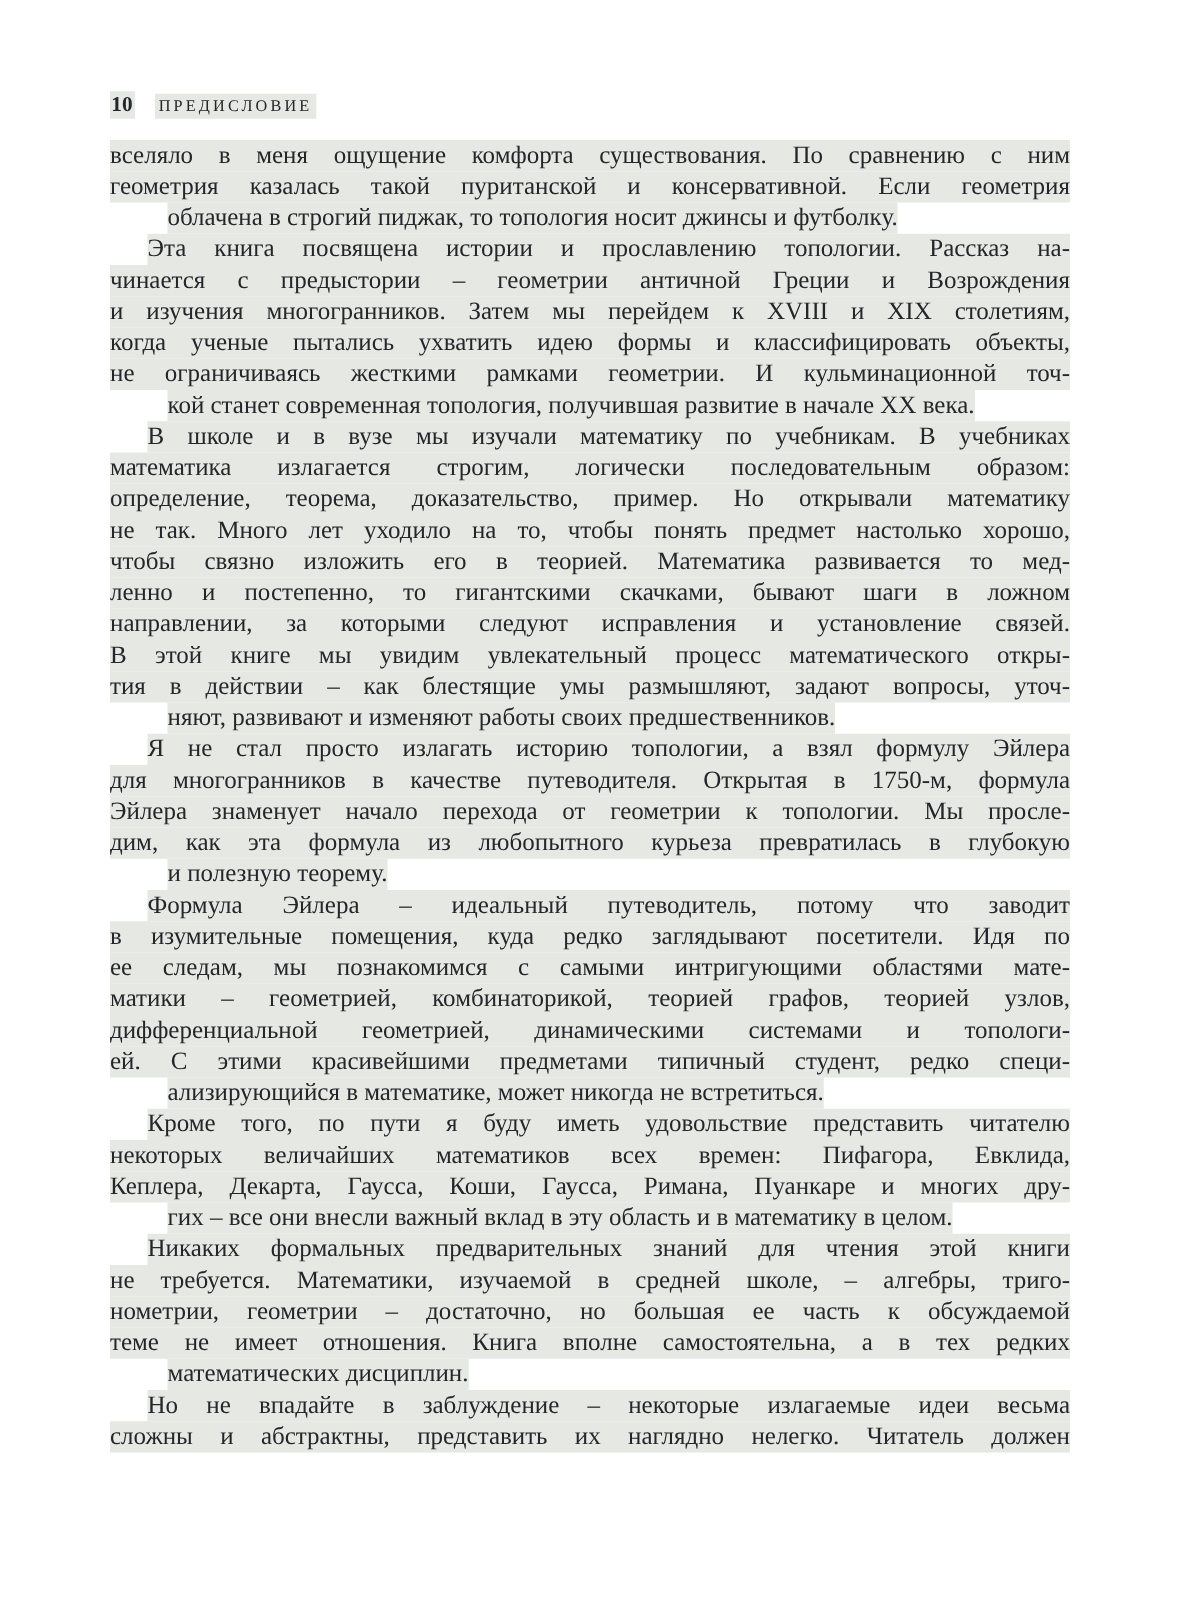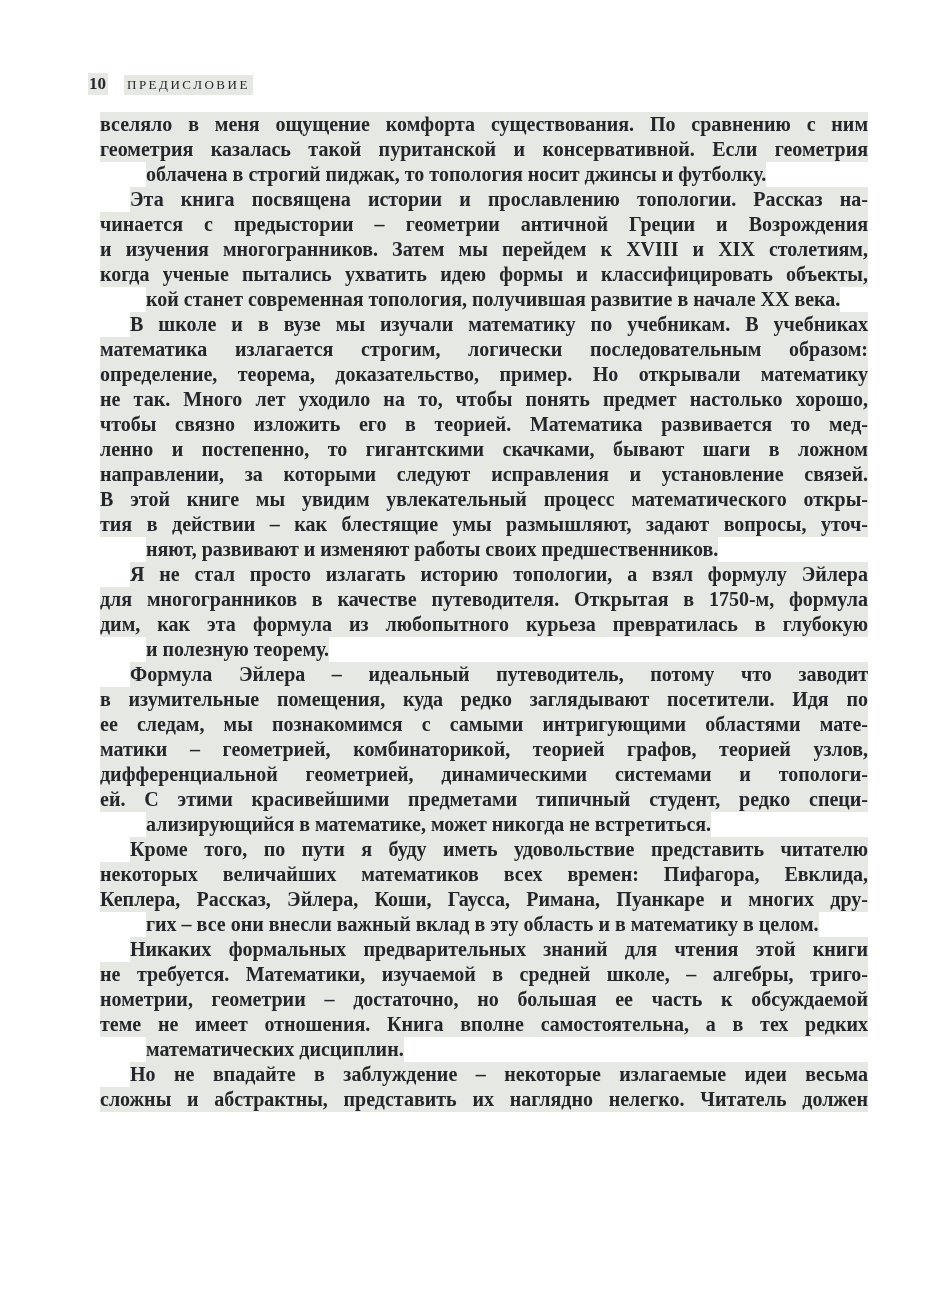--- a/index.html
+++ b/index.html
@@ -34,24 +34,23 @@
   .running-title {
     font-size: 13px;
     letter-spacing: 2.5px;
     text-transform: uppercase;
     margin-left: 16px;
     background: var(--hl, #e6e8e3);
     padding: 2px 3px 3px 3px;
   }
   .content {
     position: absolute;
-    left: 100px;
+    left: 88px;
     top: 112px;
     width: 768px;
-    font-weight: bold;
   }
   .line {
     font-size: 20px;
     line-height: 25px;
     height: 25px;
     text-align: justify;
     text-align-last: justify;
     white-space: normal;
   }
   .line.para-end {
@@ -74,45 +73,47 @@
     <span class="page-number">10</span><span class="running-title">ПРЕДИСЛОВИЕ</span>
   </div>
   <div class="content">
       <div class="line"><span class="line-text">вселяло в меня ощущение комфорта существования. По сравнению с ним</span></div>
       <div class="line"><span class="line-text">геометрия казалась такой пуританской и консервативной. Если геометрия</span></div>
       <div class="line para-end"><span class="line-text">облачена в строгий пиджак, то топология носит джинсы и футболку.</span></div>
       <div class="line indent"><span class="line-text">Эта книга посвящена истории и прославлению топологии. Рассказ на-</span></div>
       <div class="line"><span class="line-text">чинается с предыстории – геометрии античной Греции и Возрождения</span></div>
       <div class="line"><span class="line-text">и изучения многогранников. Затем мы перейдем к XVIII и XIX столетиям,</span></div>
       <div class="line"><span class="line-text">когда ученые пытались ухватить идею формы и классифицировать объекты,</span></div>
+      <div class="line"><span class="line-text">не ограничиваясь жесткими рамками геометрии. И кульминационной точ-</span></div>
       <div class="line para-end"><span class="line-text">кой станет современная топология, получившая развитие в начале XX века.</span></div>
       <div class="line indent"><span class="line-text">В школе и в вузе мы изучали математику по учебникам. В учебниках</span></div>
       <div class="line"><span class="line-text">математика излагается строгим, логически последовательным образом:</span></div>
       <div class="line"><span class="line-text">определение, теорема, доказательство, пример. Но открывали математику</span></div>
       <div class="line"><span class="line-text">не так. Много лет уходило на то, чтобы понять предмет настолько хорошо,</span></div>
       <div class="line"><span class="line-text">чтобы связно изложить его в теорией. Математика развивается то мед-</span></div>
       <div class="line"><span class="line-text">ленно и постепенно, то гигантскими скачками, бывают шаги в ложном</span></div>
       <div class="line"><span class="line-text">направлении, за которыми следуют исправления и установление связей.</span></div>
       <div class="line"><span class="line-text">В этой книге мы увидим увлекательный процесс математического откры-</span></div>
       <div class="line"><span class="line-text">тия в действии – как блестящие умы размышляют, задают вопросы, уточ-</span></div>
       <div class="line para-end"><span class="line-text">няют, развивают и изменяют работы своих предшественников.</span></div>
       <div class="line indent"><span class="line-text">Я не стал просто излагать историю топологии, а взял формулу Эйлера</span></div>
       <div class="line"><span class="line-text">для многогранников в качестве путеводителя. Открытая в 1750-м, формула</span></div>
+      <div class="line"><span class="line-text">Эйлера знаменует начало перехода от геометрии к топологии. Мы просле-</span></div>
       <div class="line"><span class="line-text">дим, как эта формула из любопытного курьеза превратилась в глубокую</span></div>
       <div class="line para-end"><span class="line-text">и полезную теорему.</span></div>
       <div class="line indent"><span class="line-text">Формула Эйлера – идеальный путеводитель, потому что заводит</span></div>
       <div class="line"><span class="line-text">в изумительные помещения, куда редко заглядывают посетители. Идя по</span></div>
       <div class="line"><span class="line-text">ее следам, мы познакомимся с самыми интригующими областями мате-</span></div>
       <div class="line"><span class="line-text">матики – геометрией, комбинаторикой, теорией графов, теорией узлов,</span></div>
       <div class="line"><span class="line-text">дифференциальной геометрией, динамическими системами и топологи-</span></div>
       <div class="line"><span class="line-text">ей. С этими красивейшими предметами типичный студент, редко специ-</span></div>
       <div class="line para-end"><span class="line-text">ализирующийся в математике, может никогда не встретиться.</span></div>
       <div class="line indent"><span class="line-text">Кроме того, по пути я буду иметь удовольствие представить читателю</span></div>
       <div class="line"><span class="line-text">некоторых величайших математиков всех времен: Пифагора, Евклида,</span></div>
-      <div class="line"><span class="line-text">Кеплера, Рассказ, Эйлера, Коши, Гаусса, Римана, Пуанкаре и многих дру-</span></div>
+      <div class="line"><span class="line-text">Кеплера, Декарта, Гаусса, Коши, Гаусса, Римана, Пуанкаре и многих дру-</span></div>
       <div class="line para-end"><span class="line-text">гих – все они внесли важный вклад в эту область и в математику в целом.</span></div>
       <div class="line indent"><span class="line-text">Никаких формальных предварительных знаний для чтения этой книги</span></div>
       <div class="line"><span class="line-text">не требуется. Математики, изучаемой в средней школе, – алгебры, триго-</span></div>
       <div class="line"><span class="line-text">нометрии, геометрии – достаточно, но большая ее часть к обсуждаемой</span></div>
       <div class="line"><span class="line-text">теме не имеет отношения. Книга вполне самостоятельна, а в тех редких</span></div>
       <div class="line para-end"><span class="line-text">математических дисциплин.</span></div>
       <div class="line indent"><span class="line-text">Но не впадайте в заблуждение – некоторые излагаемые идеи весьма</span></div>
       <div class="line"><span class="line-text">сложны и абстрактны, представить их наглядно нелегко. Читатель должен</span></div>
     </div>
 </div>

